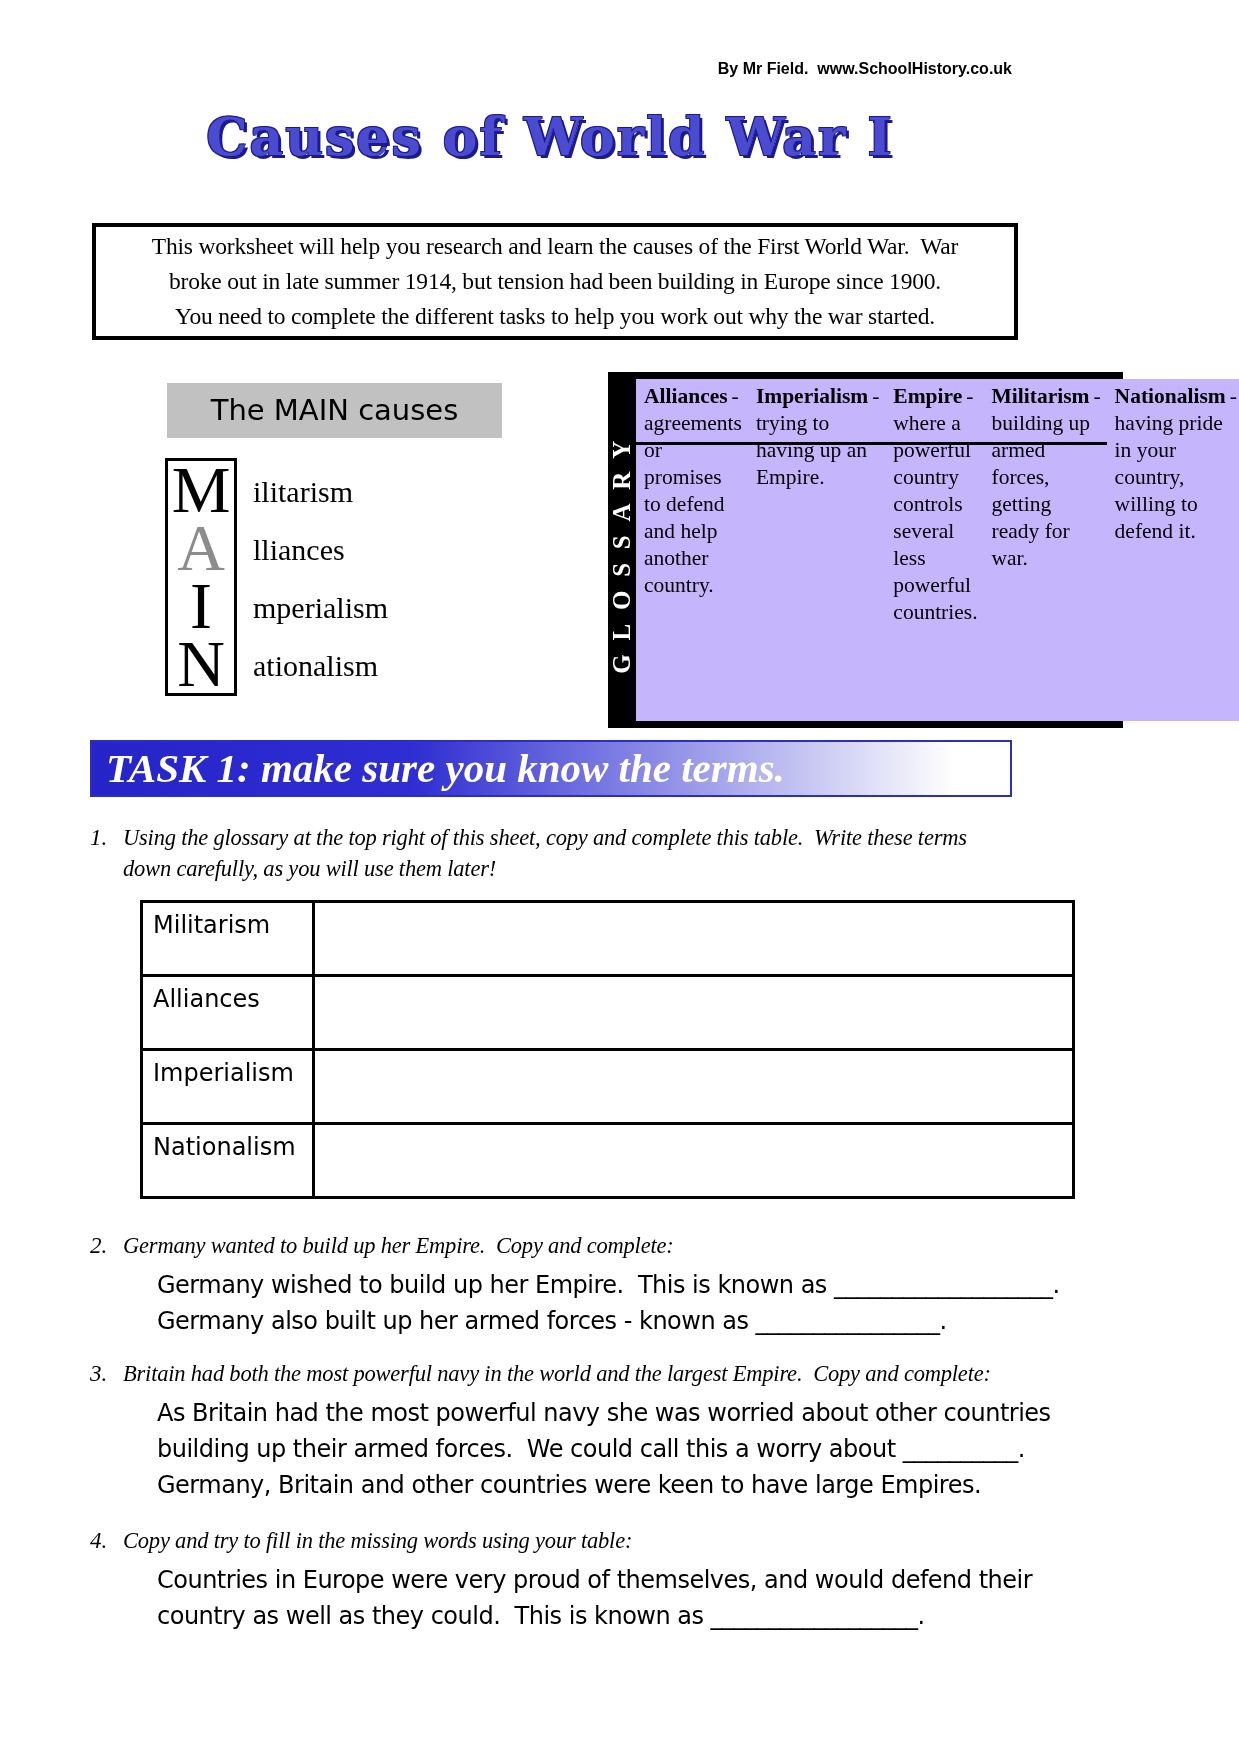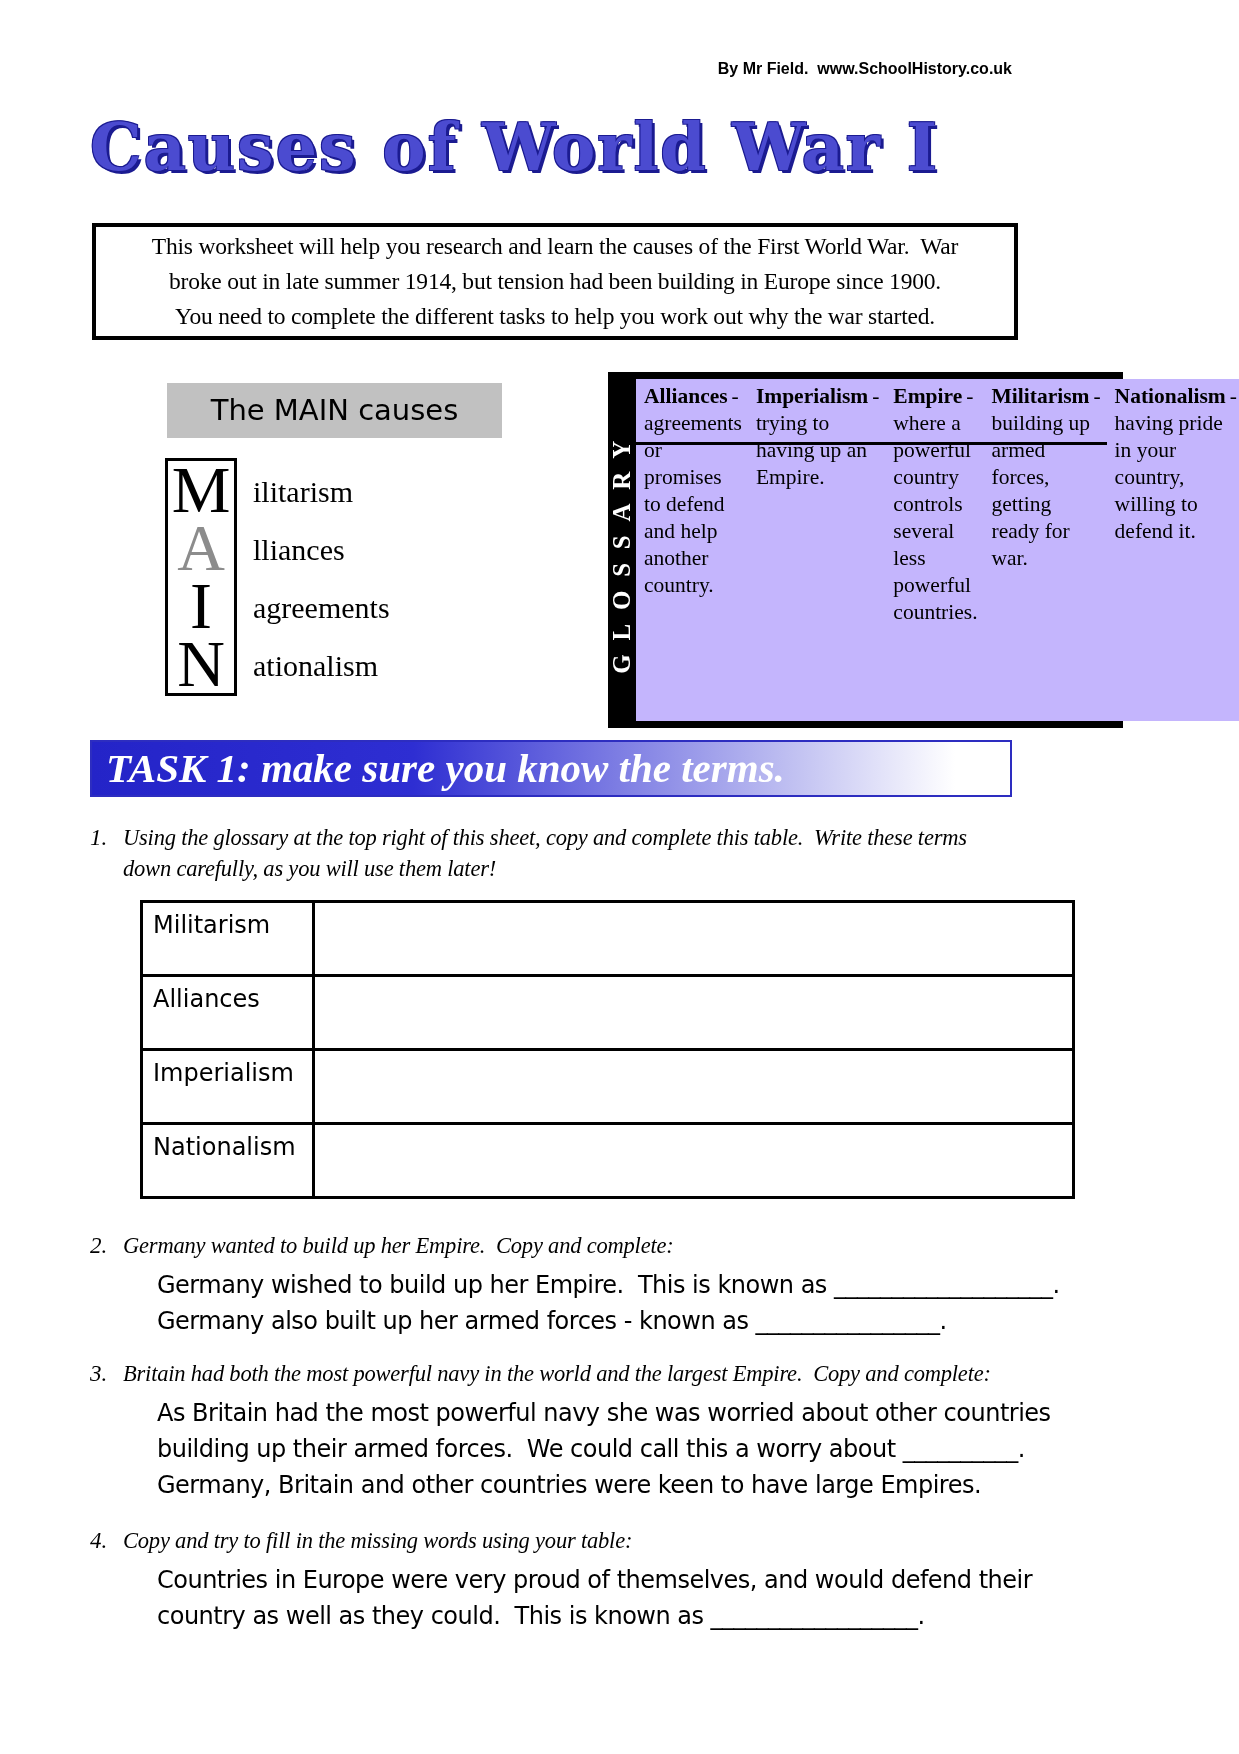--- a/index.html
+++ b/index.html
@@ -2,22 +2,22 @@
 <html><head>
 <meta charset="utf-8">
 <style>
   html,body{margin:0;padding:0;background:#ffffff;}
   .page{position:relative;width:1239px;height:1754px;background:#ffffff;overflow:hidden;
         font-family:"Liberation Serif",serif;color:#000;border-radius:6px;}
 
   .byline{position:absolute;top:60px;left:0;width:1012px;text-align:right;
           font-family:"Liberation Sans",sans-serif;font-weight:bold;font-size:16px;white-space:pre-wrap;}
 
-  .title{position:absolute;top:84px;left:80px;width:940px;margin:10px;text-align:left;
-         font-family:"DejaVu Serif",serif;font-weight:bold;font-size:65px;line-height:106px;
+  .title{position:absolute;top:84px;left:80px;width:940px;margin:0;text-align:center;
+         font-family:"DejaVu Serif",serif;font-weight:bold;font-size:52px;line-height:106px;
          color:#4b4bd0;letter-spacing:2px;
          text-shadow:3px 3px 0 #1b1b91, -1px -1px 0 #1b1b91, 1px -1px 0 #1b1b91, -1px 1px 0 #1b1b91;}
 
   .intro-box{position:absolute;top:223px;left:92px;width:926px;box-sizing:border-box;
              border:4px solid #000;padding:2px 6px;text-align:center;
              font-size:23.5px;line-height:35px;letter-spacing:-0.2px;}
   .intro-box div{white-space:pre-wrap;}
 
   .main-header{position:absolute;top:383px;left:167px;width:335px;height:55px;
                background:#c1c1c1;text-align:center;line-height:55px;
@@ -85,21 +85,21 @@
   <div class="acronym">
     <div class="letters">
       <div class="letter">M</div>
       <div class="letter">A</div>
       <div class="letter">I</div>
       <div class="letter">N</div>
     </div>
     <div class="words">
       <div class="word">ilitarism</div>
       <div class="word">lliances</div>
-      <div class="word">agreements</div>
+      <div class="word">mperialism</div>
       <div class="word">ationalism</div>
     </div>
   </div>
 
   <div class="glossary">
     <div class="gbar left">
       <span>GLOSSARY</span>
     </div>
     <div class="gbody">
       <div class="gentry"><b>Alliances</b><span>- agreements or promises to defend and help another country.</span></div>

